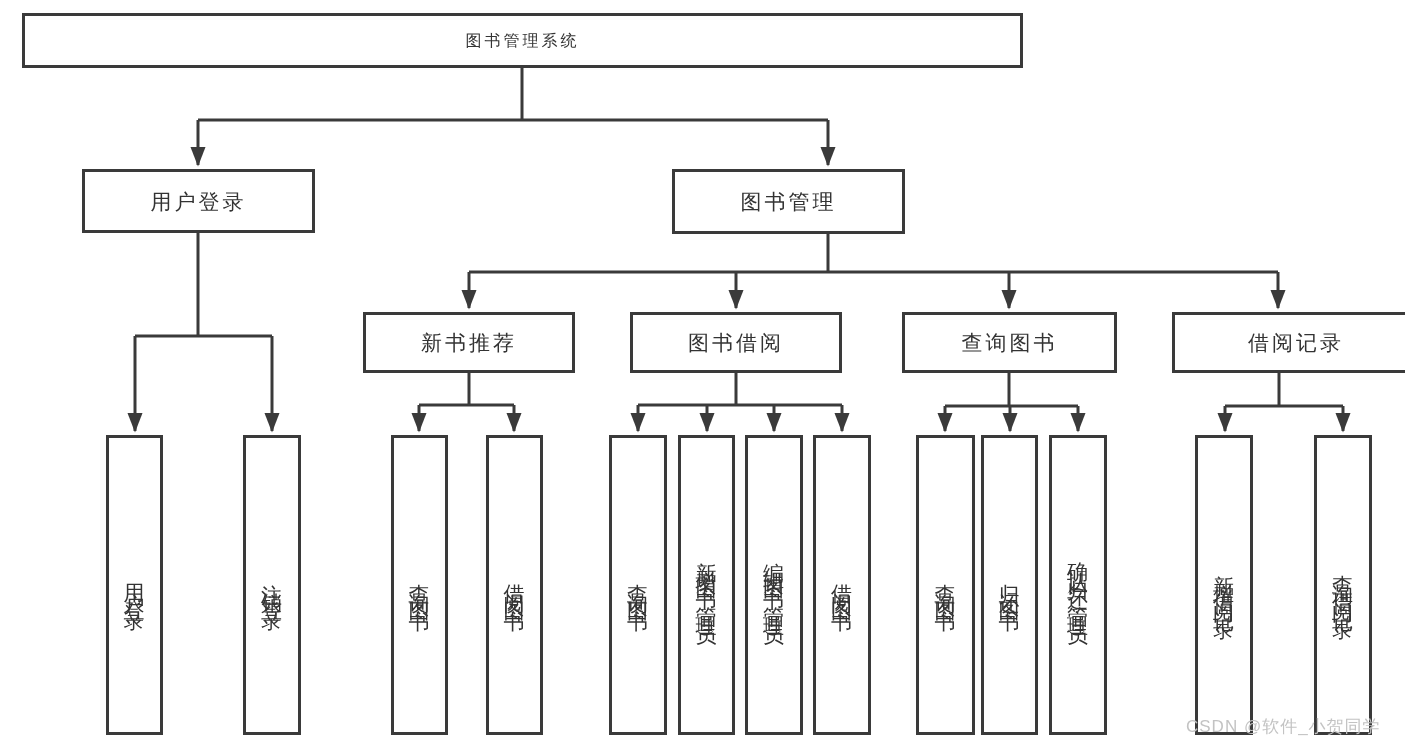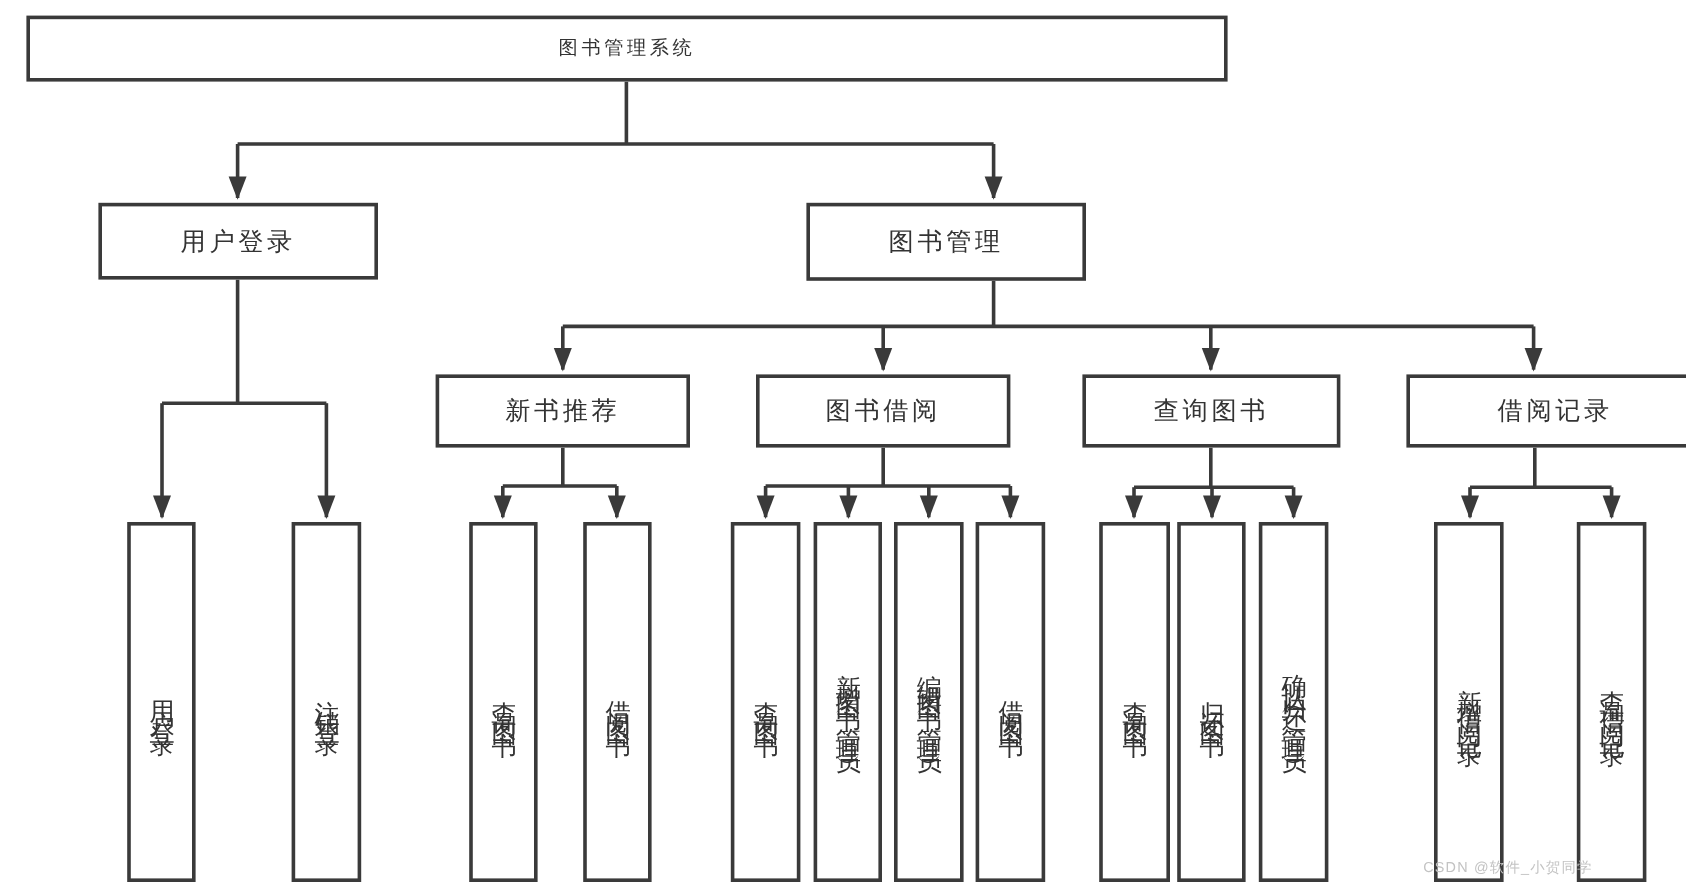--- a/index.html
+++ b/index.html
@@ -13,21 +13,21 @@
     display:flex;align-items:center;justify-content:center;z-index:2;
   }
   .node.h span{font-size:21px;letter-spacing:3px;white-space:nowrap;line-height:1;}
   .node.root span{font-size:16px;letter-spacing:3px;}
   .node.v span{
     writing-mode:vertical-rl;text-orientation:mixed;
     font-size:21px;letter-spacing:9px;line-height:1;
   }
   .watermark{
     position:absolute;left:1186px;top:715px;z-index:5;
-    font-size:12px;color:#c3c3c3;letter-spacing:1px;white-space:nowrap;
+    font-size:17px;color:#c3c3c3;letter-spacing:1px;white-space:nowrap;
   }
 </style>
 </head>
 <body>
 
 <div class="stage">
 
   <svg class="wires" viewBox="0 0 1405 747" xmlns="http://www.w3.org/2000/svg">
     <defs>
       <marker id="arw" markerWidth="6.5" markerHeight="5" refX="6" refY="2.5" orient="auto" markerUnits="strokeWidth" overflow="visible">

